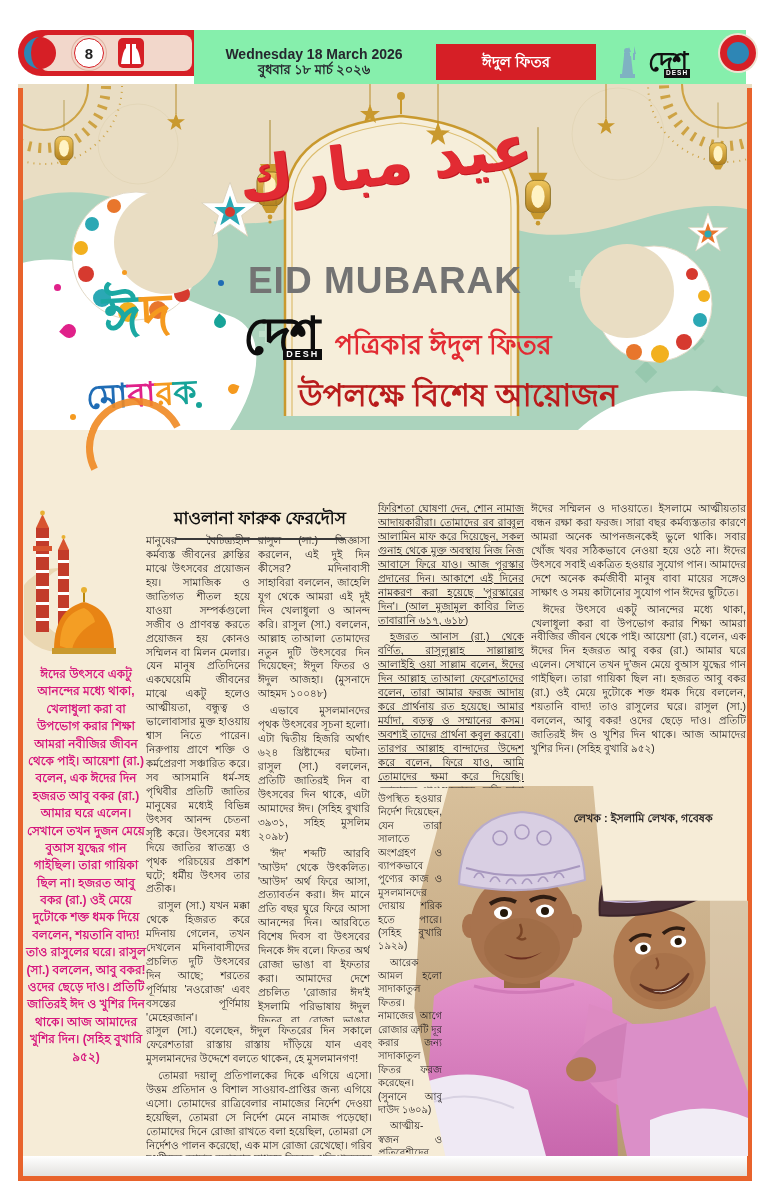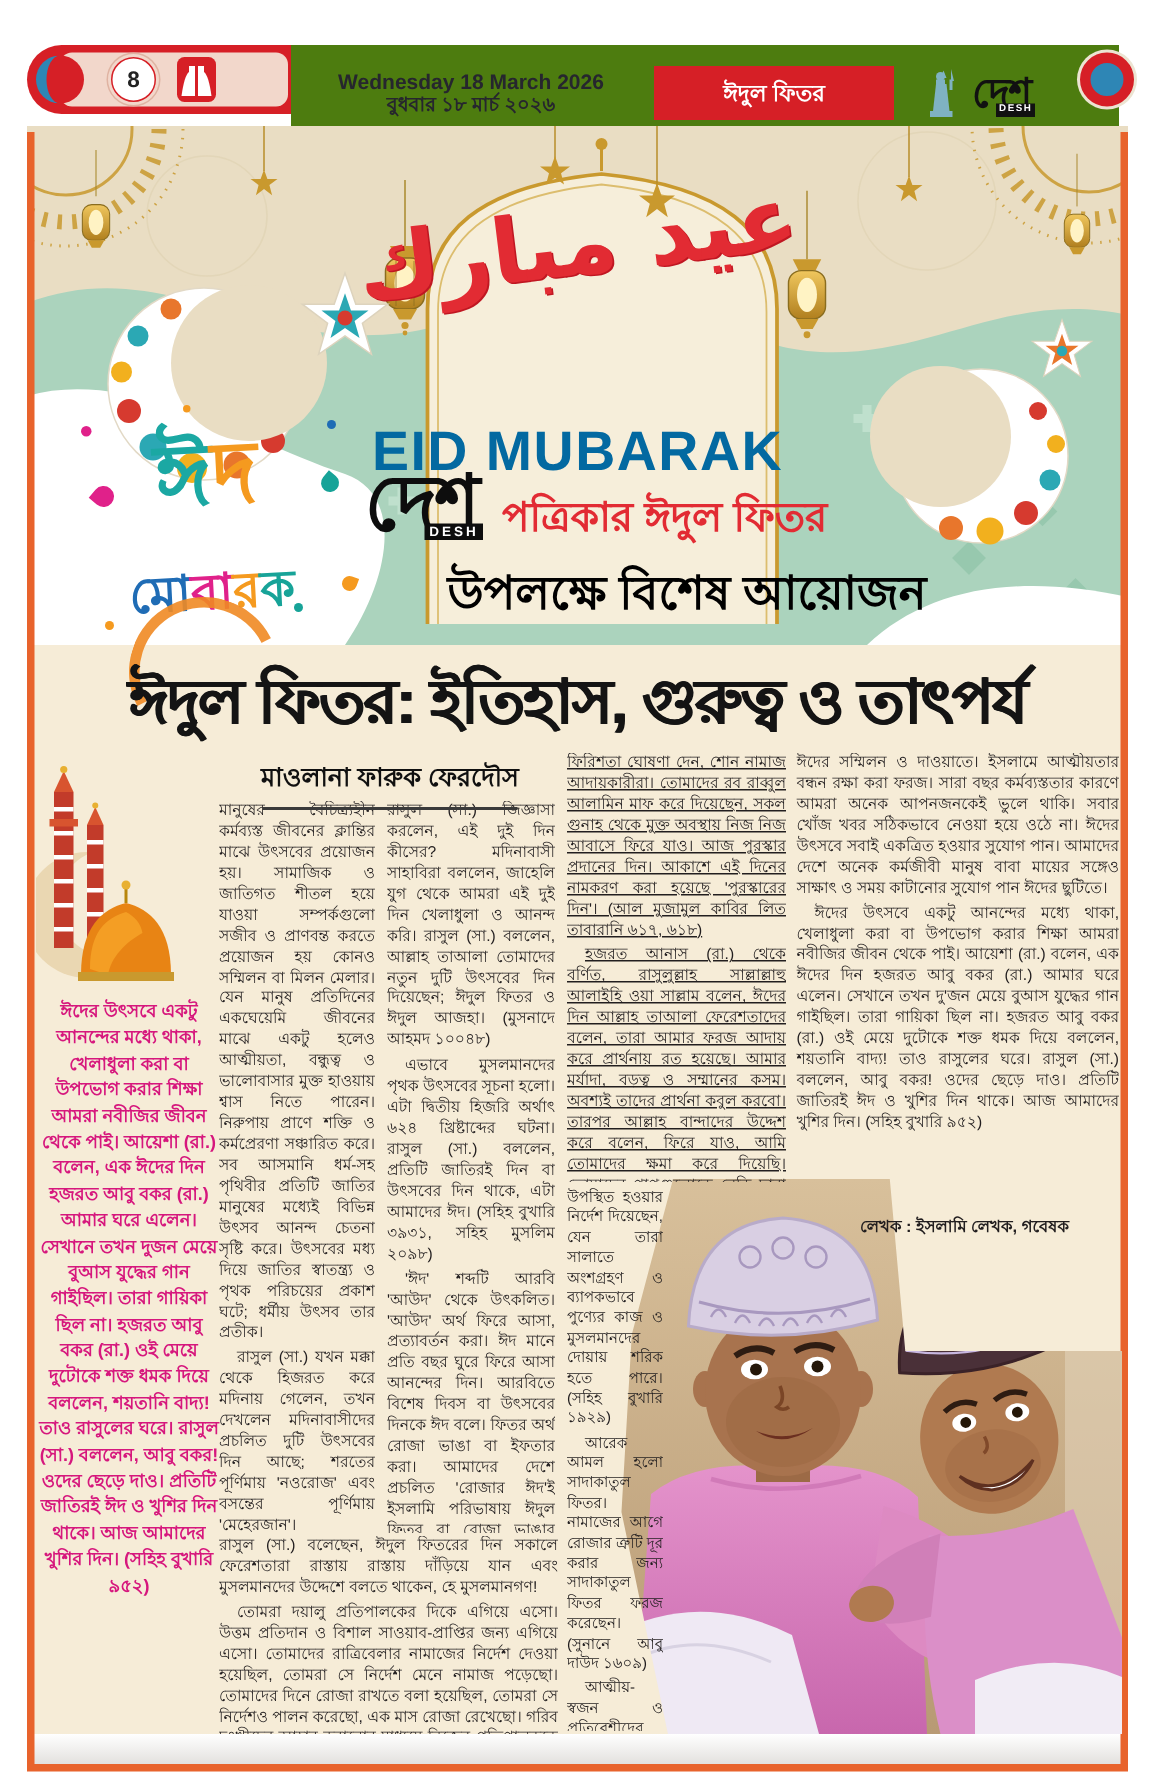--- a/index.html
+++ b/index.html
@@ -17,21 +17,21 @@
   
   .masthead{position:absolute;left:18px;top:30px;width:734px;height:46px;background:#d61f26;
             border-radius:23px 23px 23px 23px;}
   .mast-left-circle{position:absolute;left:6px;top:7px;width:32px;height:32px;border-radius:50%;
             background:#d61f26;border-left:7px solid #2e86b5;box-sizing:border-box;}
   .mast-pink{position:absolute;left:22px;top:5px;width:152px;height:36px;background:#f2d7cb;
             border-radius:8px;display:flex;align-items:center;gap:14px;padding-left:34px;box-sizing:border-box;}
   .page-num{width:28px;height:28px;border-radius:50%;background:#fff;border:1px solid #d61f26;
             box-shadow:0 0 0 2px #f2d7cb,0 0 0 3px #dfb3a2;display:flex;align-items:center;justify-content:center;
             font-size:15px;font-weight:bold;color:#222;}
-  .mast-cream{position:absolute;left:176px;top:0;width:552px;height:64px;background:#4d7c0f;
+  .mast-cream{position:absolute;left:176px;top:0;width:552px;height:64px;background:#86efac;
             display:flex;align-items:center;}
   .mast-dates{width:240px;text-align:center;line-height:1.15;}
   .date-en{font-size:14px;font-weight:800;color:#26262e;}
   .date-bn{font-size:13px;font-weight:700;color:#26262e;}
   .section-box{margin-left:2px;width:160px;height:36px;background:#d61f26;color:#fff;display:flex;
             align-items:center;justify-content:center;font-size:15px;font-weight:700;}
   .mast-icons{display:flex;align-items:center;margin-left:18px;gap:8px;}
   .desh-logo{position:relative;font-weight:800;color:#111;line-height:1;}
   .desh-logo .bn{font-size:27px;letter-spacing:-1px;}
   .desh-logo .sub{position:absolute;right:-3px;bottom:-2px;background:#111;color:#fff;font-size:6.5px;
@@ -39,29 +39,29 @@
   .mast-right-circle{position:absolute;right:-4px;top:5px;width:36px;height:36px;border-radius:50%;
             background:#2e86b5;border:7px solid #d61f26;box-sizing:border-box;box-shadow:0 0 0 2px #ece4d2;}
 
   
   .banner{position:absolute;left:18px;top:84px;width:734px;height:346px;background:#e9ddc3;overflow:hidden;}
   .banner-art{position:absolute;left:0;top:0;}
   .callig{position:absolute;left:50%;top:44px;transform:translateX(-50%) rotate(-7deg);
           font-family:"DejaVu Sans",sans-serif;font-size:60px;font-weight:bold;color:#e22b33;
           text-shadow:1px 1px 0 #c01722;}
   .eid-en{position:absolute;left:0;right:0;top:176px;text-align:center;font-size:37px;font-weight:800;
-          color:#0369a1;letter-spacing:1px;font-family:"Liberation Sans",sans-serif;margin-top:20px;}
+          color:#737373;letter-spacing:1px;font-family:"Liberation Sans",sans-serif;}
   .brand-row{position:absolute;left:225px;top:226px;width:430px;}
   .desh-logo-lg{position:relative;display:inline-block;font-weight:800;color:#0d0d0d;line-height:1;}
   .desh-logo-lg .bn{font-size:52px;letter-spacing:-2px;}
   .desh-logo-lg .sub{position:absolute;right:-4px;bottom:2px;background:#0d0d0d;color:#fff;font-size:9px;
           padding:1px 3px;letter-spacing:2px;}
   .tagline1{display:inline-block;vertical-align:top;margin:14px 16px 0 12px;color:#e22b33;
           font-weight:800;font-size:27px;}
-  .tagline2{display:block;text-align:center;color:#000000;font-weight:800;font-size:31px;margin-top:2px;}
+  .tagline2{display:block;text-align:center;color:#b91c1c;font-weight:800;font-size:31px;margin-top:2px;}
   .eid-bn{position:absolute;left:28px;top:188px;width:186px;text-align:center;transform:rotate(-3deg);}
   .eid-bn .l1 span{font-size:58px;font-weight:800;}
   .eid-bn .l2 span{font-size:33px;font-weight:800;}
   .confetti{position:absolute;border-radius:50%;}
   .tear{position:absolute;border-radius:50% 50% 50% 0;transform:rotate(40deg);}
 
   
   .article-bg{position:absolute;left:18px;top:430px;width:734px;height:730px;background:#f6ecd7;}
   .headline-sun{position:absolute;left:86px;top:398px;width:86px;height:86px;border-radius:50%;
           border:7px solid #f08a24;border-right-color:transparent;border-bottom-color:transparent;
@@ -308,21 +308,20 @@
         <span class="bn">দেশ</span>
         <span class="sub">DESH</span>
       </div>
       <span class="tagline1">পত্রিকার ঈদুল ফিতর</span>
       <span class="tagline2">উপলক্ষে বিশেষ আয়োজন</span>
     </div>
   </div>
 
   <div class="article-bg"></div>
   <div class="headline-sun"></div>
-  <div class="headline">ঈদুল ফিতর: ইতিহাস, গুরুত্ব ও তাৎপর্য</div>
   <div class="byline">
     <span>মাওলানা ফারুক ফেরদৌস</span>
     <span class="rule"></span>
   </div>
 
   <svg class="mosque" width="96" height="168" viewBox="0 0 96 168">
     <circle cx="34" cy="100" r="42" fill="#ead7b2"></circle>
     <circle cx="50" cy="92" r="36" fill="#f6ecd7"></circle>
     <g>
       <rect x="12" y="18" width="13" height="104" fill="#c23b2a"></rect>

